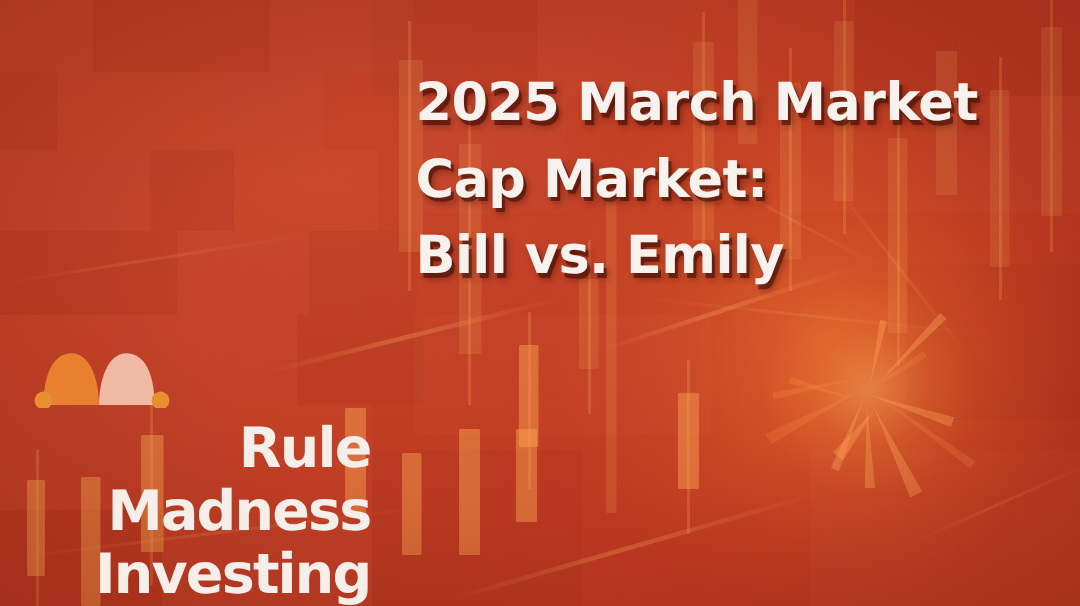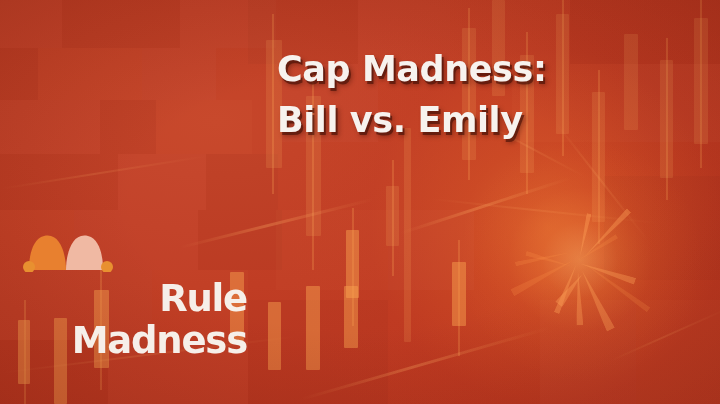--- a/index.html
+++ b/index.html
@@ -232,30 +232,32 @@
       <div class="shard" style="left: 148px; top: 158px; width: 54px; height: 7px; transform: rotate(88deg); clip-path: polygon(0% 50%, 100% 0%, 100% 100%);"></div>
       <div class="shard dim" style="left: 142px; top: 154px; width: 48px; height: 5px; transform: rotate(196deg); clip-path: polygon(0% 50%, 100% 0%, 100% 100%);"></div>
       <div class="shard" style="left: 156px; top: 142px; width: 62px; height: 6px; transform: rotate(-46deg); clip-path: polygon(0% 50%, 100% 0%, 100% 100%);"></div>
       <div class="shard" style="left: 152px; top: 160px; width: 38px; height: 9px; transform: rotate(128deg); clip-path: polygon(0% 50%, 100% 0%, 100% 100%);"></div>
       <div class="shard dim" style="left: 140px; top: 140px; width: 56px; height: 5px; transform: rotate(168deg); clip-path: polygon(0% 50%, 100% 0%, 100% 100%);"></div>
     </div>
 
   <div class="bg-layer" id="bg-vignette"></div>
 
   <div id="title-block">
-    <span class="title-line">Cap Madness:</span>
+    <span class="title-line">2025 March Market</span>
+    <span class="title-line">Cap Market:</span>
     <span class="title-line">Bill vs. Emily</span>
   </div>
 
   <div id="logo-block">
     <div id="jester-hat">
       <svg width="98" height="46" viewBox="0 0 98 46">
         <path id="hat-left" d="M10 44 C10 44 9 14 25 10 C41 6 47 28 47 44 Z" fill="#E8802F"></path>
         <path id="hat-right" d="M47 44 C47 28 53 6 69 10 C85 14 84 44 84 44 Z" fill="#F0B9A3"></path>
         <circle id="hat-ball-left" cx="10" cy="41" r="6" fill="#E89030"></circle>
         <circle id="hat-ball-right" cx="88" cy="41" r="6" fill="#E89030"></circle>
       </svg>
     </div>
     <span class="logo-text-line">Rule</span>
     <span class="logo-text-line">Madness</span>
+    <span class="logo-text-line">Investing</span>
   </div>
 
 </div>
 
 </body></html>

